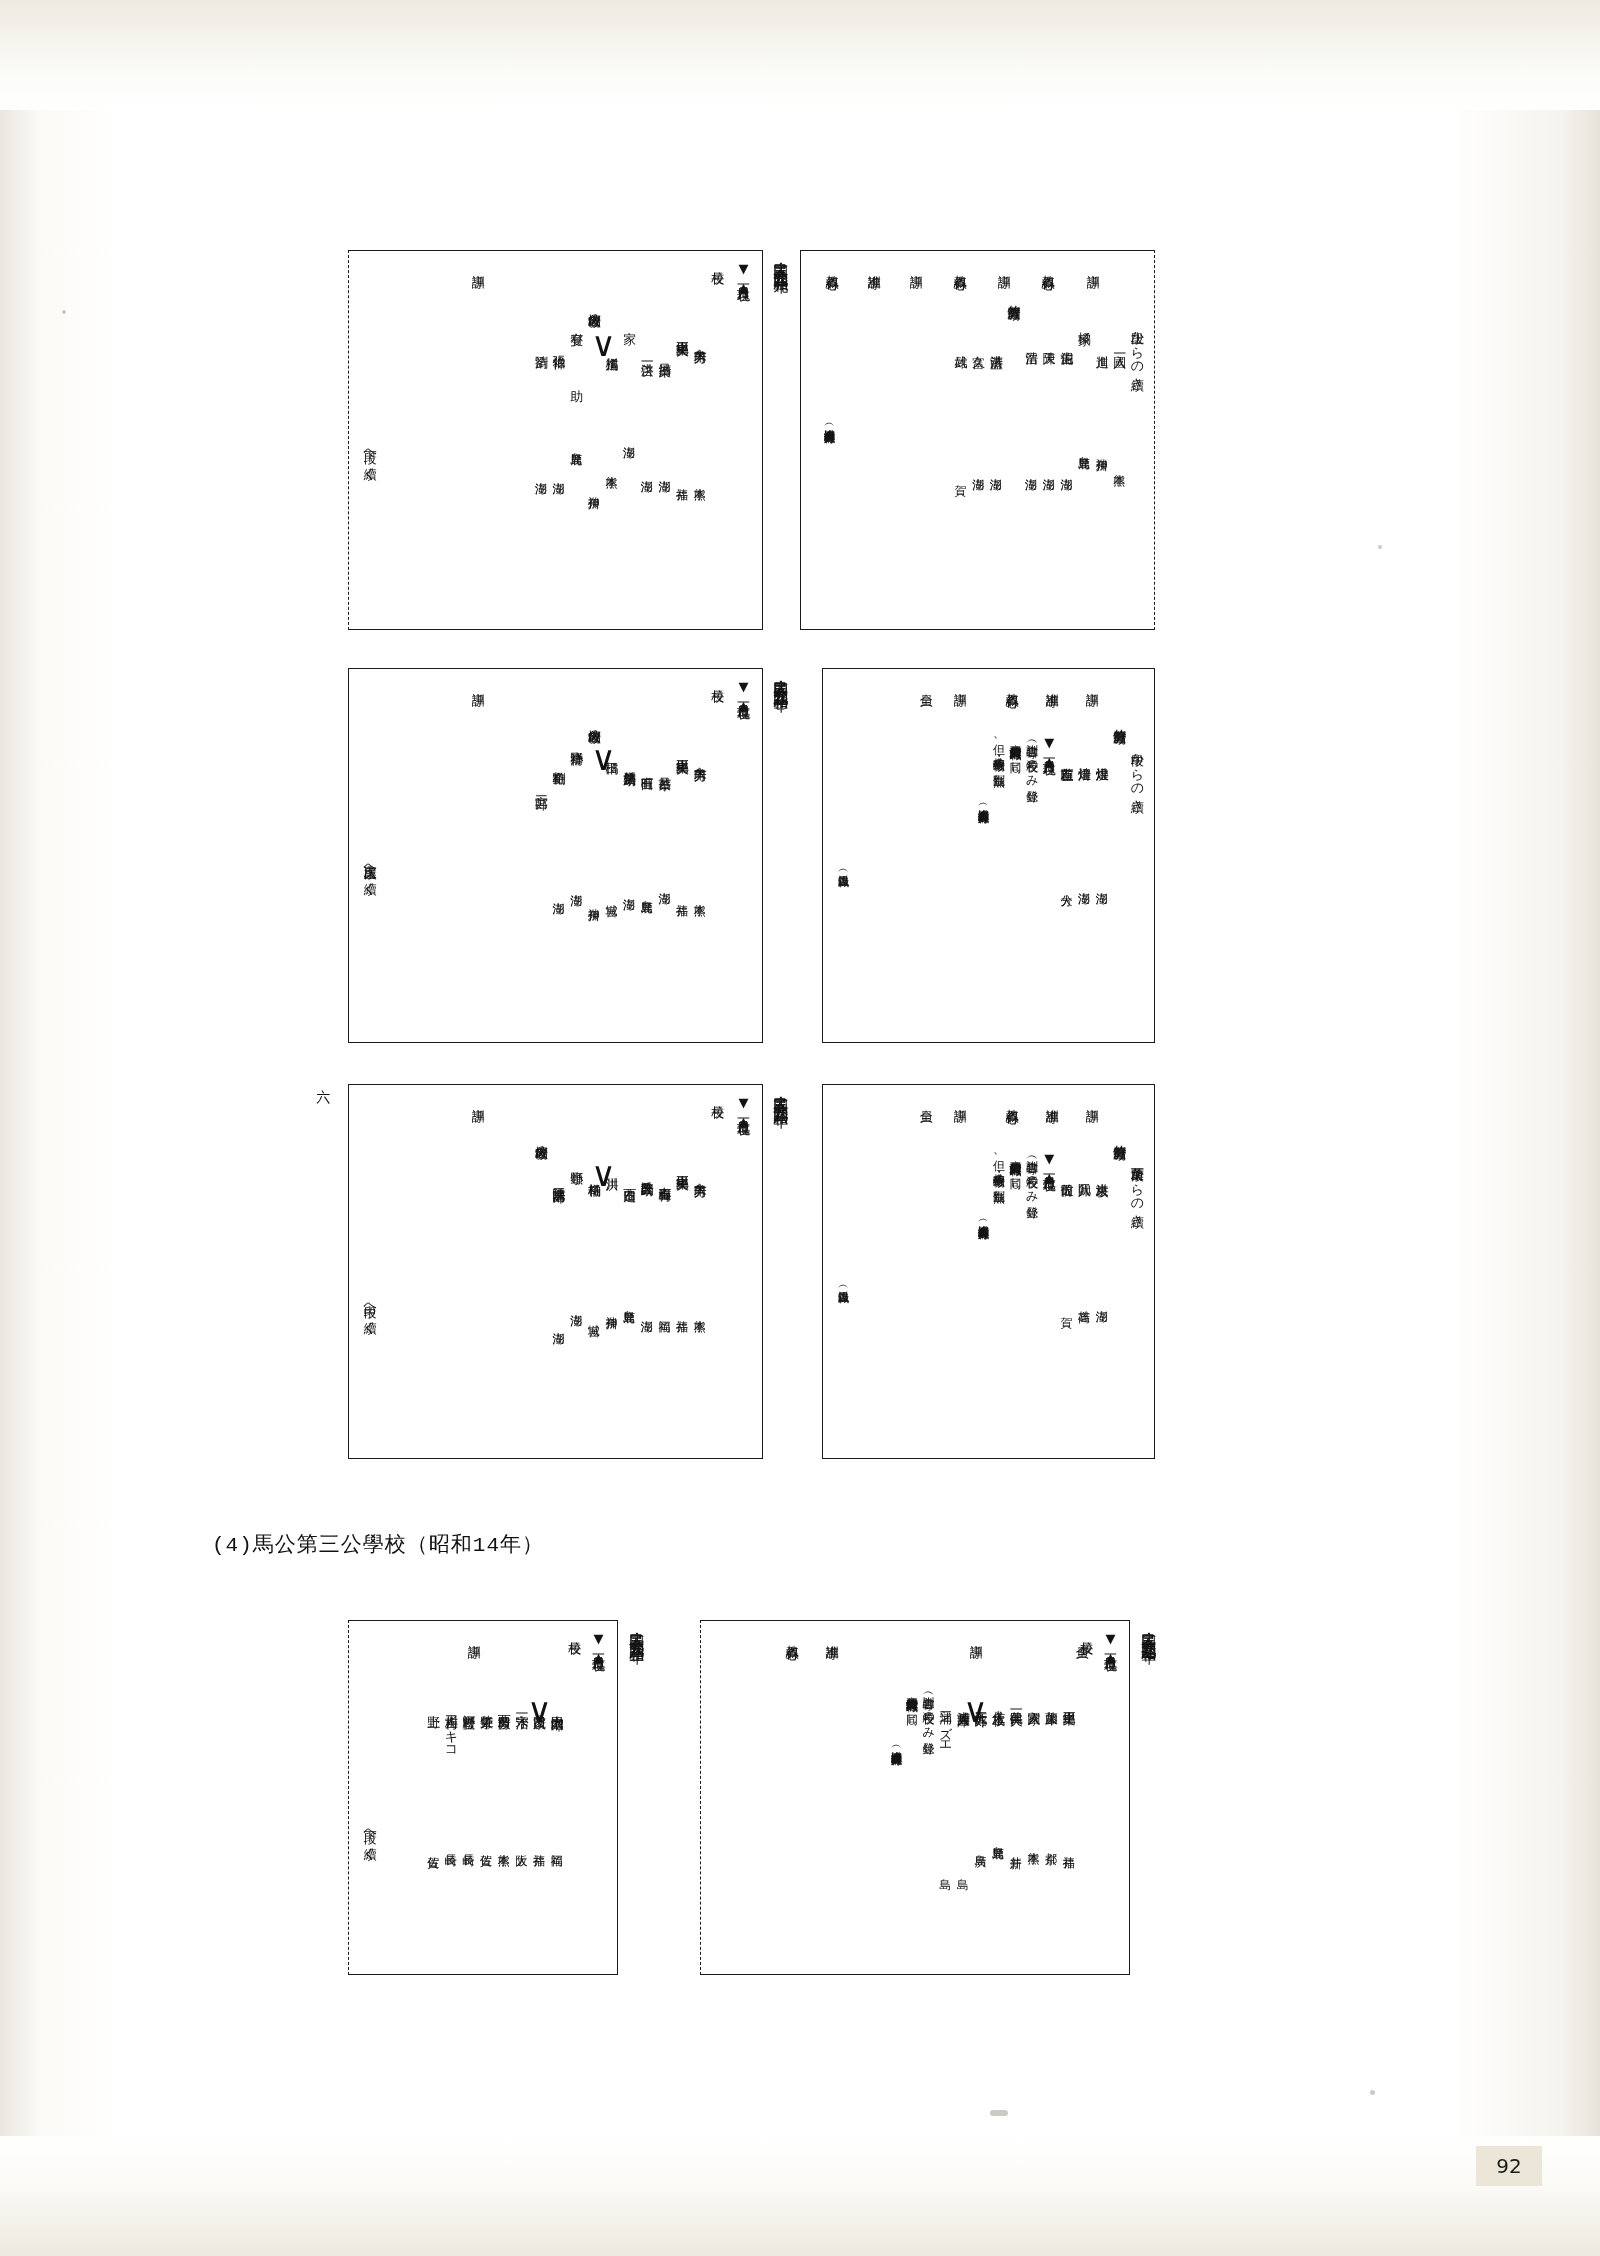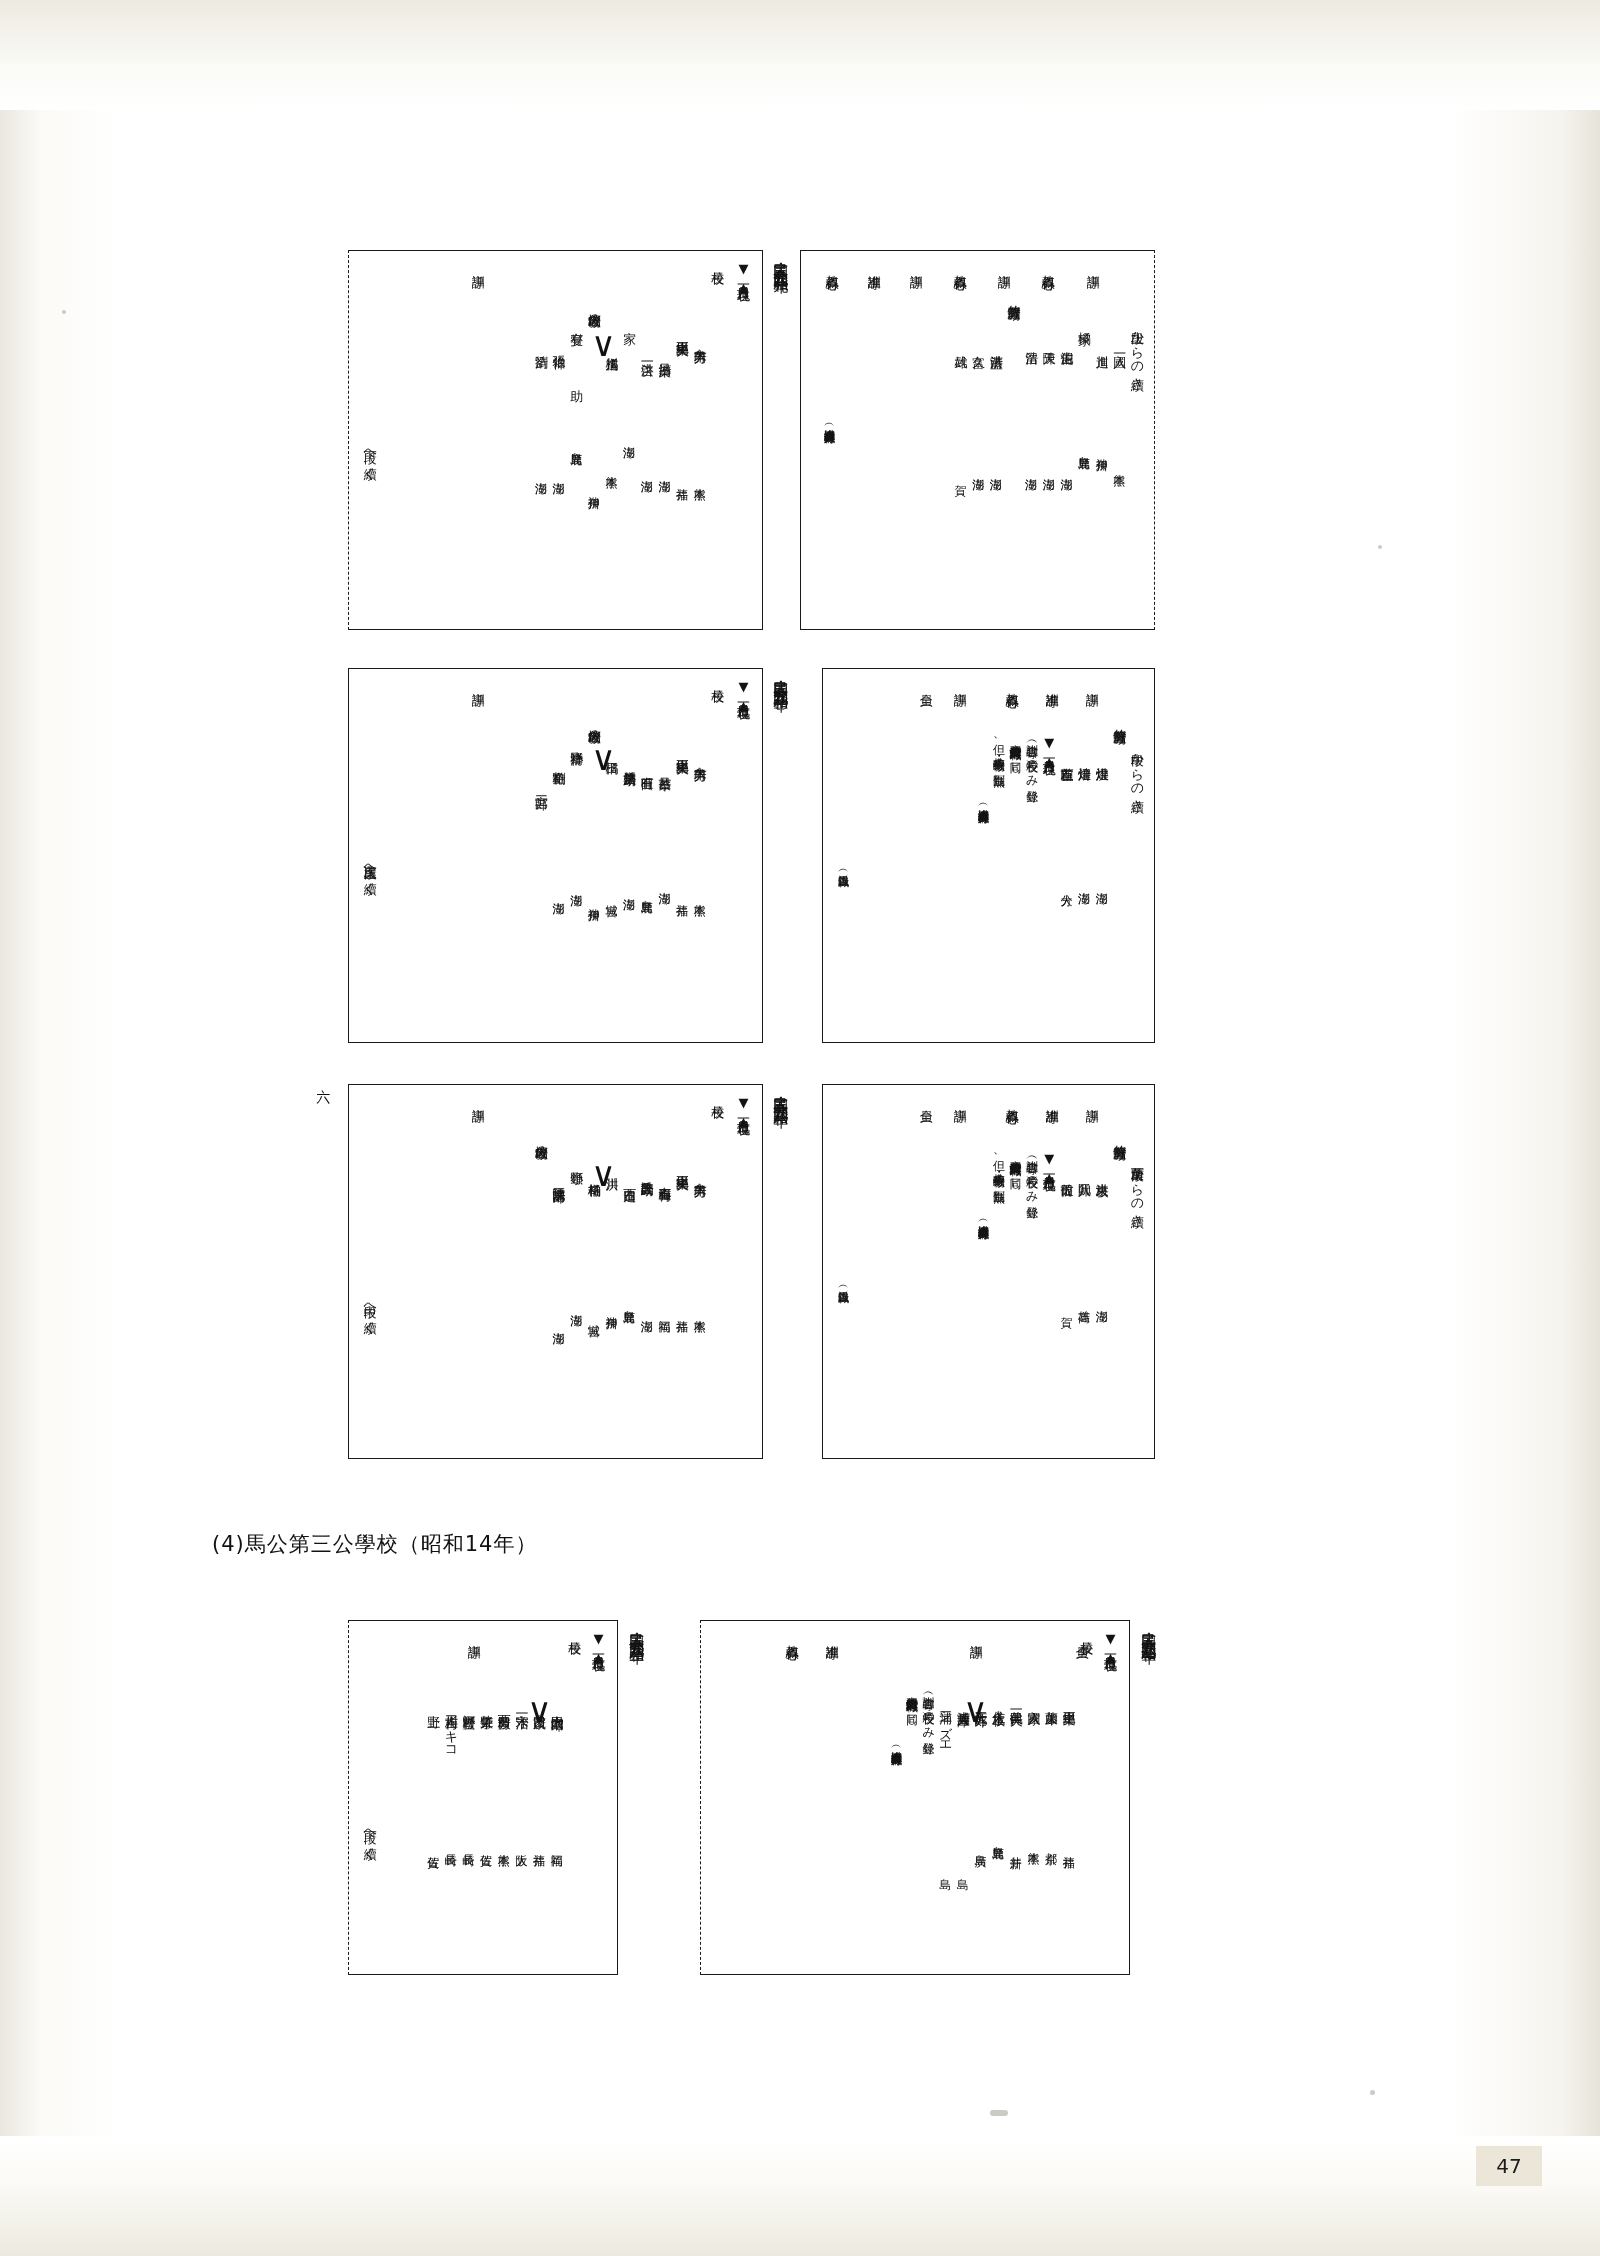--- a/index.html
+++ b/index.html
@@ -451,21 +451,21 @@
       </div>
     </div>
     <div class="vtext cell" style="position:absolute;left:262px;top:14px;height:50px;">訓導</div>
     <div class="vtext cell" style="position:absolute;left:222px;top:14px;height:66px;">准訓導</div>
     <div class="vtext cell" style="position:absolute;left:182px;top:14px;height:82px;">教員心得</div>
     <div class="vtext cell" style="position:absolute;left:130px;top:14px;height:50px;">訓導</div>
     <div class="vtext cell" style="position:absolute;left:96px;top:14px;height:36px;">全員</div>
     <div class="vtext cell xs" style="position:absolute;left:14px;top:196px;height:120px;">（以上職員錄）</div>
   </div>
 
-  <div class="section-title" style="left:212px;top:1530px;">(4)馬公第三公學校（昭和14年）</div>
+  <div class="section-title" style="left:212px;top:1530px;font-family:Liberation Mono, monospace;">(4)馬公第三公學校（昭和14年）</div>
 
   <div class="block frame-dashed-left" style="left:348px;top:1620px;width:270px;height:355px;">
     <div class="cols">
       <div class="col" style="margin-right:4px;">
         <div class="vtext cell" style="height:190px;">▼七月一日現在▲</div>
       </div>
       <div class="col" style="margin-right:8px;">
         <div class="vtext cell" style="height:56px;">校長</div>
       </div>
       <div class="col" style="margin-top:74px;">
@@ -559,15 +559,15 @@
     </div>
     <div class="vtext cell" style="position:absolute;left:268px;top:14px;height:50px;">訓導</div>
     <div class="vtext cell" style="position:absolute;left:124px;top:14px;height:66px;">准訓導</div>
     <div class="vtext cell" style="position:absolute;left:84px;top:14px;height:82px;">教員心得</div>
     <div class="vtext cell" style="position:absolute;left:374px;top:14px;height:36px;">全員</div>
     <div class="checkmark" style="left:262px;top:72px;">∨</div>
   </div>
   <div class="vtext yearlabel" style="left:1140px;top:1622px;height:300px;">民國二六・公元一九三七・昭和一二年</div>
 
   <div class="page-num-box">
-    <span>47</span>
+    <span>92</span>
   </div>
 </div>
 
 </body></html>

